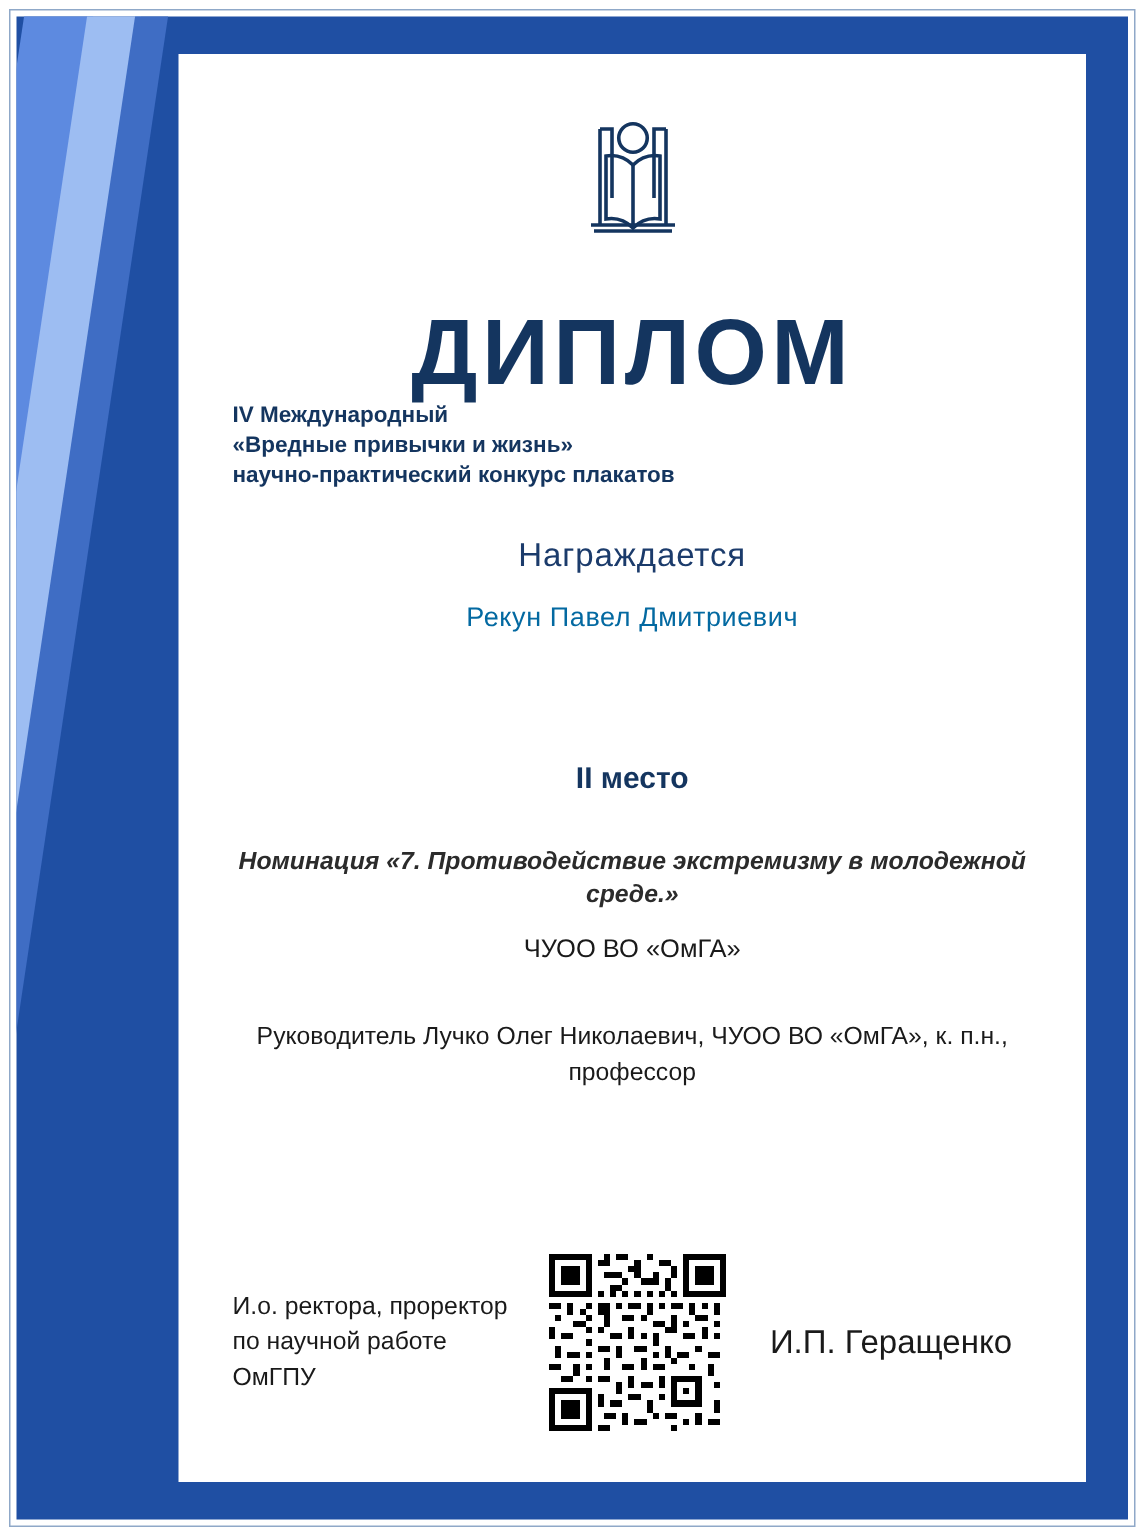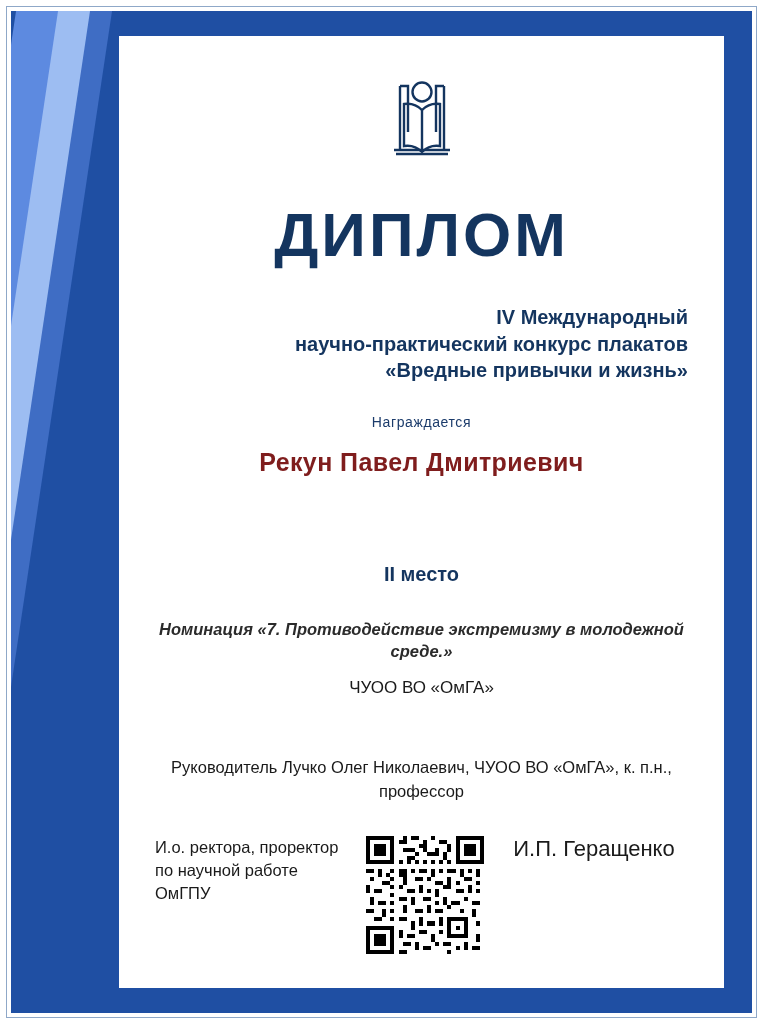--- a/index.html
+++ b/index.html
@@ -95,44 +95,42 @@
     text-align: center;
     font-size: 62px;
     font-weight: bold;
     letter-spacing: 3px;
     color: #14355f;
     margin-top: 28px;
     line-height: 1;
   }
 
   .contest {
-    text-align: right;
+    text-align: left;
     color: #14355f;
-    font-size: 20px;
+    font-size: 15px;
     font-weight: bold;
     line-height: 1.33;
-    margin-top: 38px;
   }
   .contest div { white-space: nowrap; }
 
   .awarded-label {
     text-align: center;
     color: #1b3b6b;
-    font-size: 14px;
+    font-size: 22px;
     margin-top: 30px;
     letter-spacing: 0.6px;
   }
 
   .recipient {
     text-align: center;
-    color: #7f1d1d;
-    font-size: 25px;
+    color: #0369a1;
+    font-size: 18px;
     margin-top: 18px;
     letter-spacing: 0.4px;
-    font-weight: bold;
   }
 
   .place {
     text-align: center;
     color: #14355f;
     font-size: 20px;
     font-weight: bold;
     margin-top: 86px;
   }
 
@@ -152,32 +150,32 @@
     color: #1a1a1a;
     font-size: 17px;
     margin-top: 16px;
   }
 
   .supervisor {
     text-align: center;
     color: #1a1a1a;
     font-size: 16.5px;
     line-height: 1.45;
-    margin-top: 58px;
+    margin-top: 37px;
     padding: 0 14px;
   }
 
   
   .footer {
     position: absolute;
     left: 36px;
     right: 30px;
     bottom: 34px;
     display: flex;
-    align-items: flex-start;
+    align-items: center;
     justify-content: space-between;
   }
   .signer-left {
     color: #1a1a1a;
     font-size: 16.5px;
     line-height: 1.4;
     width: 200px;
   }
   .qr {
     width: 118px;
@@ -222,22 +220,22 @@
             <path d="M22 78 L74 78"></path>
           </g>
         </svg>
       </span>
     </div>
 
     <div class="title">ДИПЛОМ</div>
 
     <div class="contest">
       <div>IV Международный</div>
+      <div>«Вредные привычки и жизнь»</div>
       <div>научно-практический конкурс плакатов</div>
-      <div>«Вредные привычки и жизнь»</div>
     </div>
 
     <div class="awarded-label">Награждается</div>
 
     <div class="recipient">Рекун Павел Дмитриевич</div>
 
     <div class="place">II место</div>
 
     <div class="nomination">Номинация «7. Противодействие экстремизму в молодежной среде.»</div>
 

